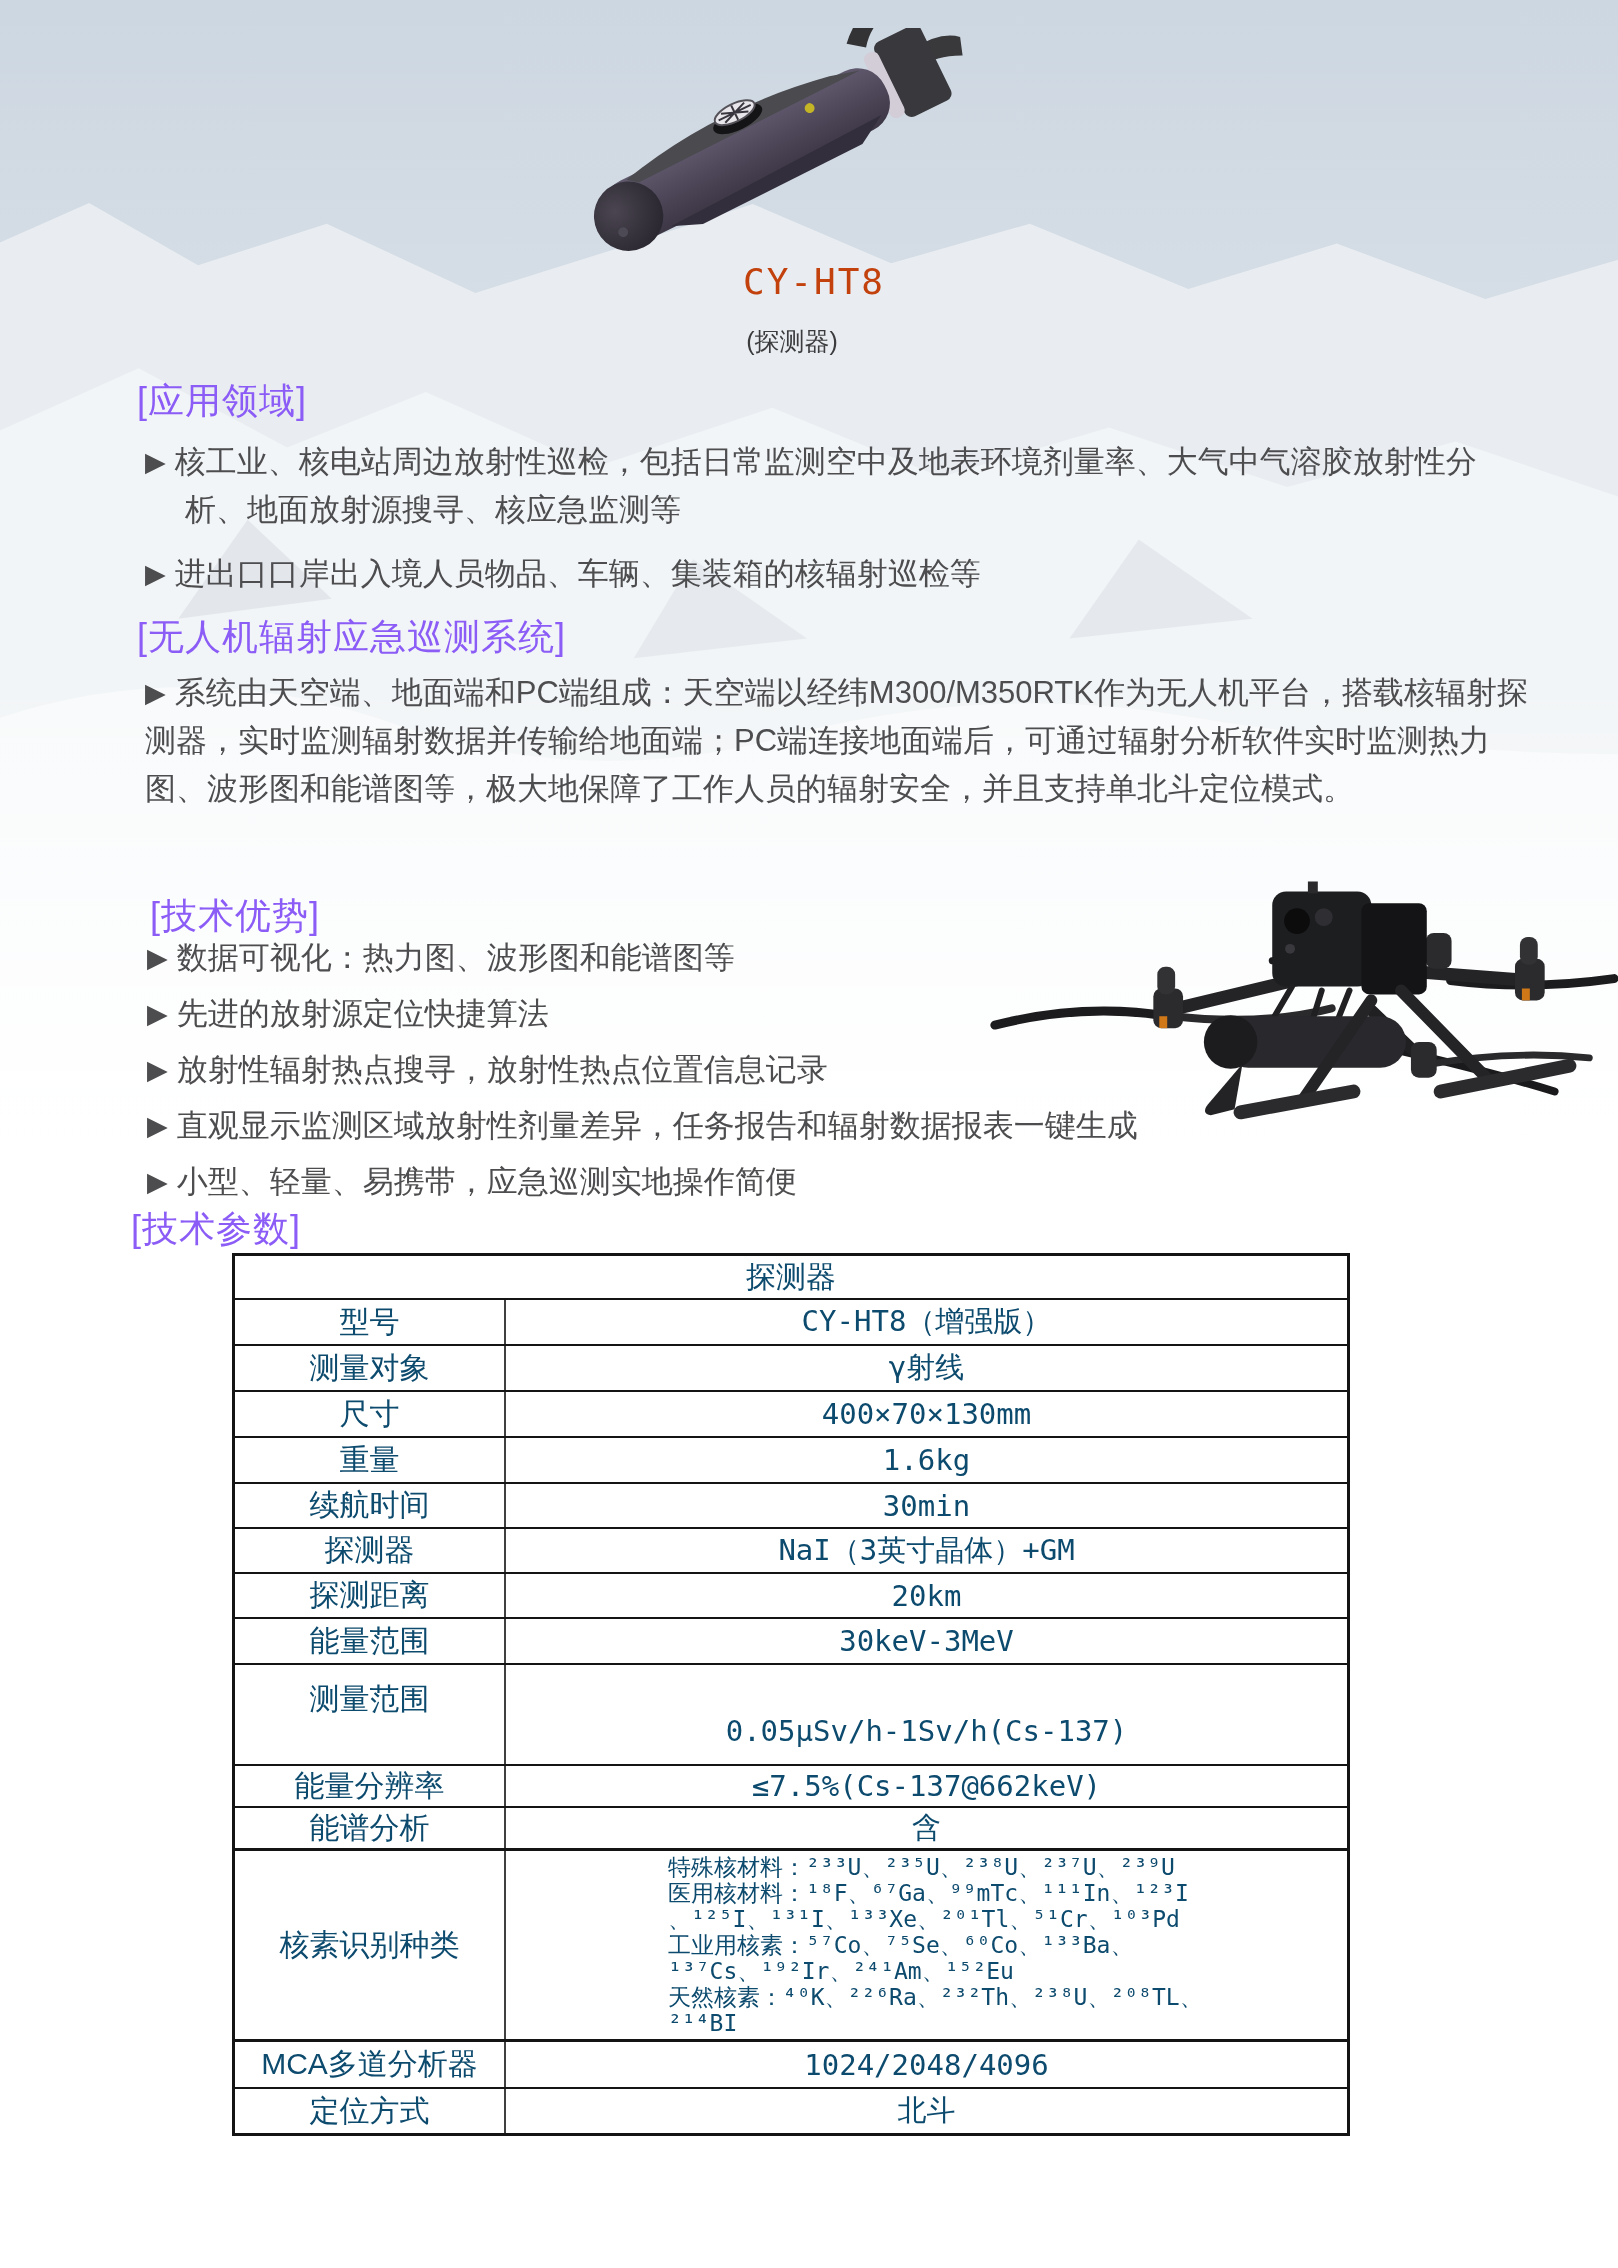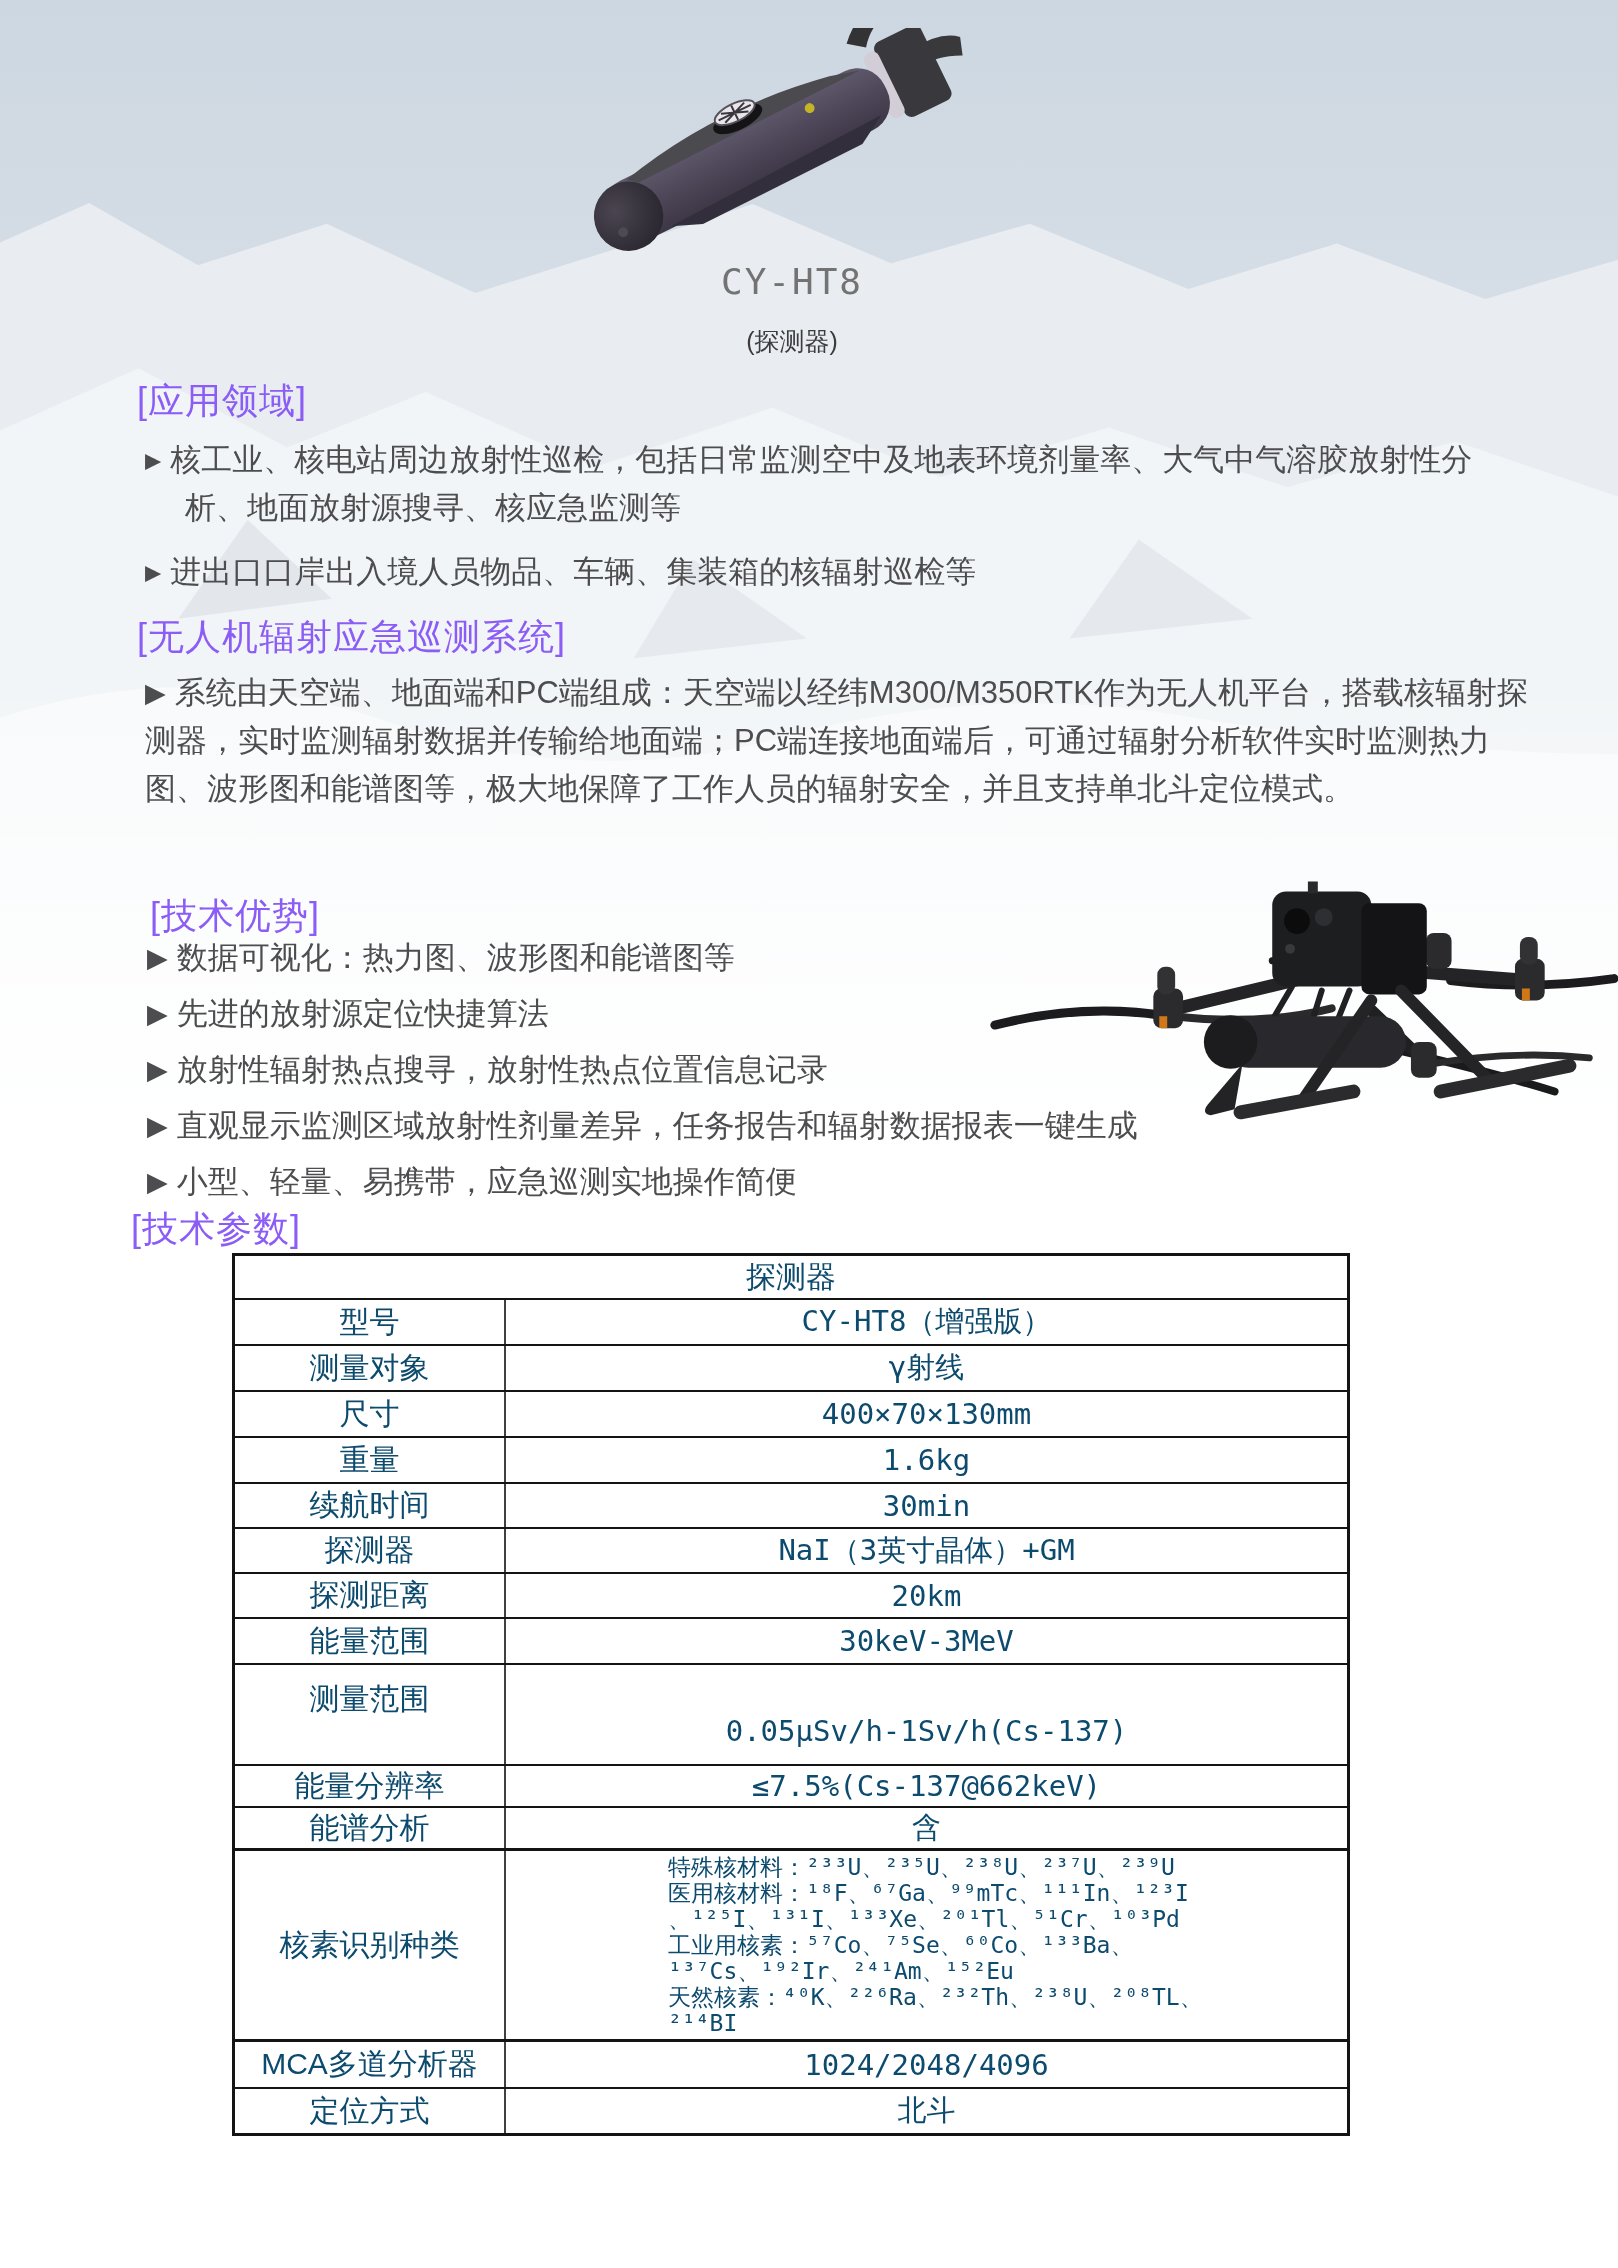--- a/index.html
+++ b/index.html
@@ -14,39 +14,39 @@
   
   .hero{position:absolute;left:0;top:0;width:1619px;height:1168px;}
   .hero svg{display:block;width:100%;height:100%;}
   
   .device-photo{position:absolute;left:559px;top:28px;width:436px;height:243px;}
   .drone-photo{position:absolute;left:975px;top:822px;width:644px;height:332px;}
   
   .product-title{
     position:absolute;left:0;top:261px;width:1584px;text-align:center;
     font-family:"DejaVu Sans Mono","Liberation Mono",monospace;
-    font-size:36px;letter-spacing:2px;color:#737373;
+    font-size:36px;letter-spacing:2px;color:#c2410c;padding-left:22px;
   }
   .product-subtitle{
     position:absolute;left:0;top:325px;width:1584px;text-align:center;
     font-size:25px;color:#3c3c3e;
   }
   
   .sec-heading{
     position:absolute;
     font-size:36px;color:#8b5cf6;letter-spacing:1px;white-space:nowrap;
   }
   #h-app{left:137px;top:377px;}
   #h-sys{left:137px;top:613px;}
   #h-adv{left:150px;top:892px;}
   #h-par{left:131px;top:1205px;}
   
   .bullet-block{position:absolute;font-size:31px;color:#4d4d4f;}
   #app-bullets{left:145px;top:438px;width:1356px;}
-  #app-bullets .b-item{line-height:47px;margin-bottom:17px;padding-left:40px;text-indent:-40px;font-family:Liberation Mono, monospace;}
+  #app-bullets .b-item{line-height:47px;margin-bottom:17px;padding-left:40px;text-indent:-40px;}
   #sys-para{left:145px;top:669px;width:1398px;line-height:48px;}
   #adv-bullets{left:147px;top:937px;width:1366px;}
   #adv-bullets .b-item{line-height:41px;margin-bottom:14px;white-space:nowrap;}
   .b-marker{display:inline-block;text-indent:0;margin-right:9px;font-size:27px;vertical-align:1px;color:#4d4d4f;}
   
   .ptable{
     position:absolute;left:232px;top:1253px;width:1112px;
     border:3px solid #141414;background:#ffffff;
     font-size:30px;color:#0c4a6e;
   }

